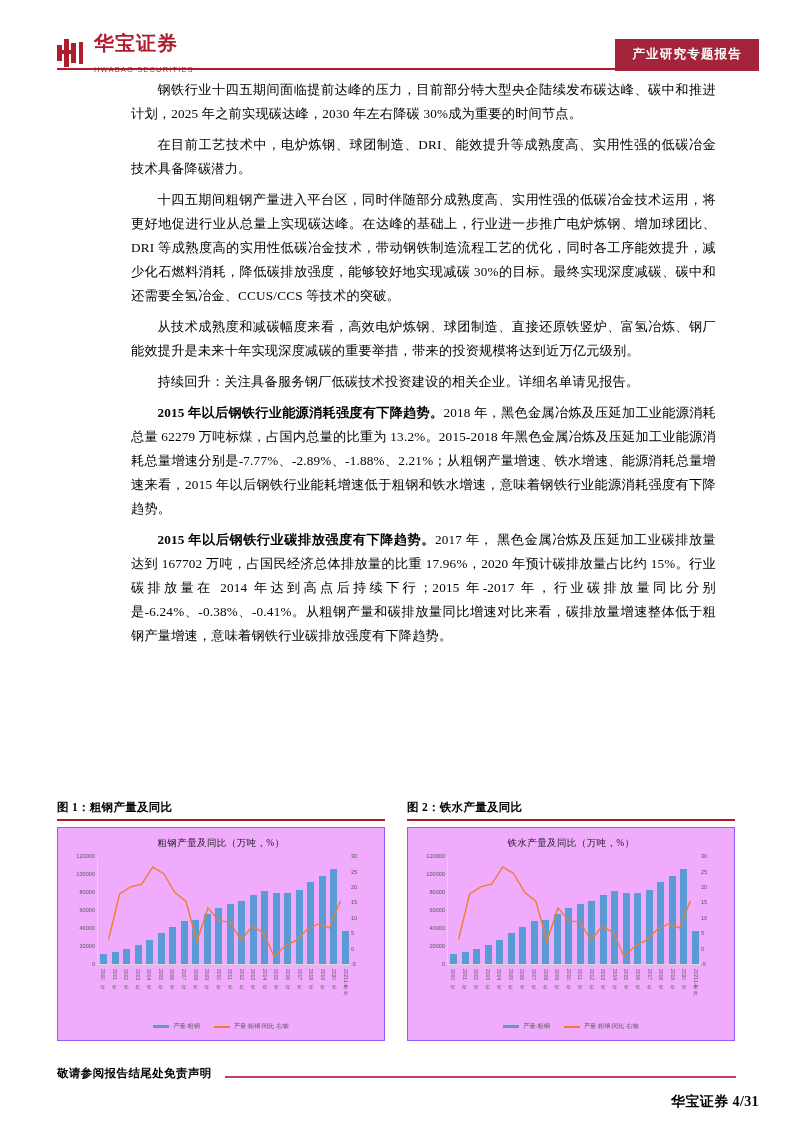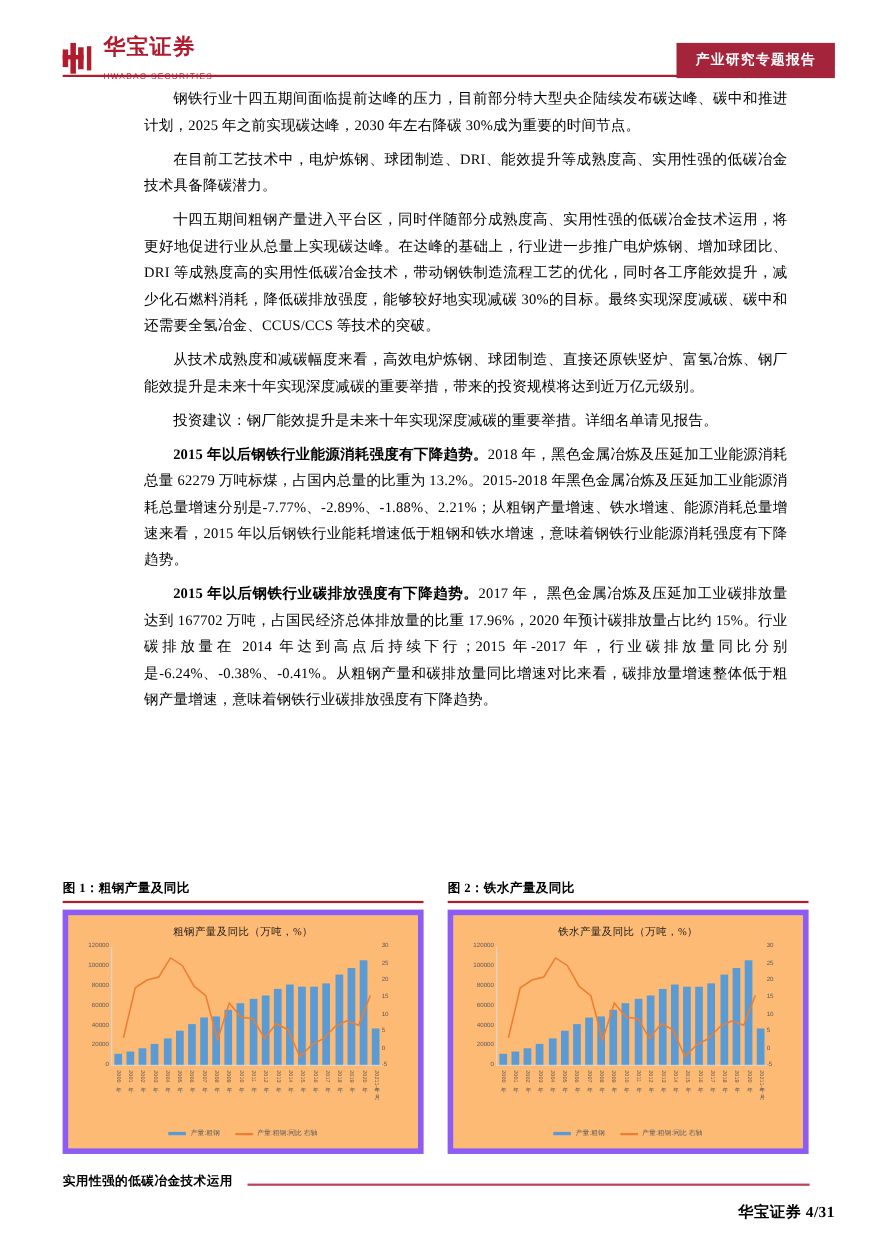--- a/index.html
+++ b/index.html
@@ -35,21 +35,21 @@
   .h1{
     margin:32px 0 16px 0;font-size:16.5px;font-weight:bold;letter-spacing:0.5px;
     font-family:"Liberation Serif","DejaVu Serif",serif;
   }
 
   
   .figures{position:absolute;left:57px;top:800px;width:679px;display:flex;gap:22px;}
   .fig{width:328px;}
   .fig-cap{font-size:11.5px;font-weight:bold;letter-spacing:.3px;margin-bottom:4px;}
   .fig-rule{height:2.2px;background:#B01B2E;margin-bottom:6px;}
-  .fig-box{border:5px solid #8b5cf6;height:212px;position:relative;background:#fdba74;}
+  .fig-box{border:1px solid #8b5cf6;height:212px;position:relative;background:#f0abfc;}
   .fig-title{
     text-align:center;font-size:9.5px;padding-top:9px;letter-spacing:.4px;color:#1a1a1a;
   }
   .plot{position:relative;margin:7px 7px 0 7px;height:108px;}
   .axis-left,.axis-right{position:absolute;top:0;height:108px;width:30px;font-size:5.6px;
     font-family:"Liberation Sans","DejaVu Sans",sans-serif;color:#595959;}
   .axis-left{left:0;text-align:right;}
   .axis-right{right:0;text-align:left;}
   .tickrow{position:absolute;width:100%;transform:translateY(-50%);line-height:1;}
   .axis-right .tickrow{padding-left:4px;}
@@ -100,21 +100,21 @@
     </div>
     <div class="header-rule"></div>
     <div class="badge">产业研究专题报告</div>
   </div>
 
   <div class="content">
     <p class="para">钢铁行业十四五期间面临提前达峰的压力，目前部分特大型央企陆续发布碳达峰、碳中和推进计划，2025 年之前实现碳达峰，2030 年左右降碳 30%成为重要的时间节点。</p>
     <p class="para">在目前工艺技术中，电炉炼钢、球团制造、DRI、能效提升等成熟度高、实用性强的低碳冶金技术具备降碳潜力。</p>
     <p class="para">十四五期间粗钢产量进入平台区，同时伴随部分成熟度高、实用性强的低碳冶金技术运用，将更好地促进行业从总量上实现碳达峰。在达峰的基础上，行业进一步推广电炉炼钢、增加球团比、DRI 等成熟度高的实用性低碳冶金技术，带动钢铁制造流程工艺的优化，同时各工序能效提升，减少化石燃料消耗，降低碳排放强度，能够较好地实现减碳 30%的目标。最终实现深度减碳、碳中和还需要全氢冶金、CCUS/CCS 等技术的突破。</p>
     <p class="para">从技术成熟度和减碳幅度来看，高效电炉炼钢、球团制造、直接还原铁竖炉、富氢冶炼、钢厂能效提升是未来十年实现深度减碳的重要举措，带来的投资规模将达到近万亿元级别。</p>
-    <p class="para">投资建议：钢厂能效提升是未来十年实现深度减碳的重要举措。详细名单请见报告。</p>
+    <p class="para">持续回升：关注具备服务钢厂低碳技术投资建设的相关企业。详细名单请见报告。</p>
 
 
     <p class="para">
       <b>2015 年以后钢铁行业能源消耗强度有下降趋势。</b><span>2018 年，黑色金属冶炼及压延加工业能源消耗总量 62279 万吨标煤，占国内总量的比重为 13.2%。2015-2018 年黑色金属冶炼及压延加工业能源消耗总量增速分别是-7.77%、-2.89%、-1.88%、2.21%；从粗钢产量增速、铁水增速、能源消耗总量增速来看，2015 年以后钢铁行业能耗增速低于粗钢和铁水增速，意味着钢铁行业能源消耗强度有下降趋势。</span>
     </p>
     <p class="para">
       <b>2015 年以后钢铁行业碳排放强度有下降趋势。</b><span>2017 年， 黑色金属冶炼及压延加工业碳排放量达到 167702 万吨，占国民经济总体排放量的比重 17.96%，2020 年预计碳排放量占比约 15%。行业碳排放量在 2014 年达到高点后持续下行；2015 年-2017 年，行业碳排放量同比分别是-6.24%、-0.38%、-0.41%。从粗钢产量和碳排放量同比增速对比来看，碳排放量增速整体低于粗钢产量增速，意味着钢铁行业碳排放强度有下降趋势。</span>
     </p>
   </div>
 
@@ -302,18 +302,18 @@
             <span class="swatch line"></span>
             <span>产量:粗钢:同比 右轴</span>
           </span>
         </div>
       </div>
     </div>
 
   </div>
 
   <div class="footer">
-    <div class="footer-left">实用性强的低碳冶金技术运用</div>
+    <div class="footer-left">敬请参阅报告结尾处免责声明</div>
     <div class="footer-rule"></div>
     <div class="footer-right">华宝证券  4/31</div>
   </div>
 
 </div>
 
 </body></html>

